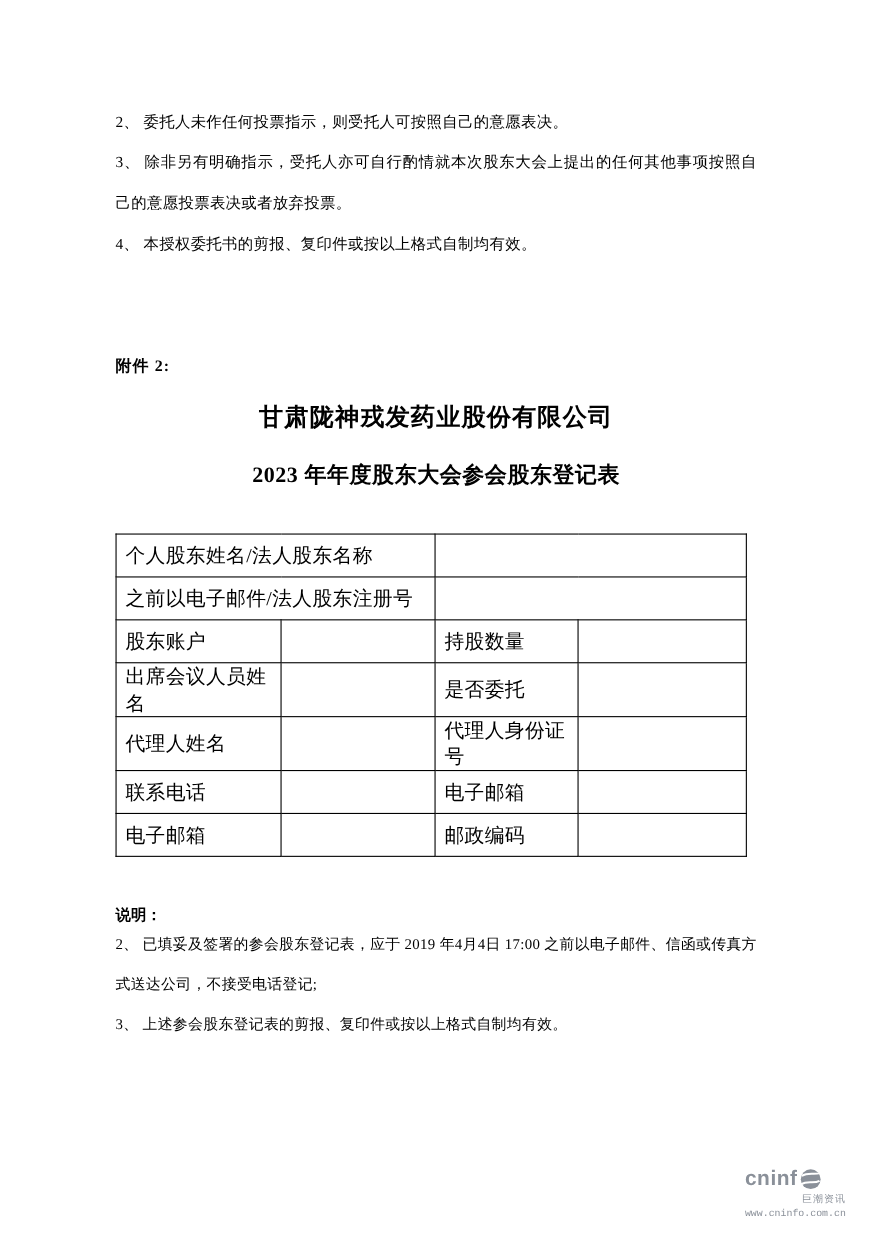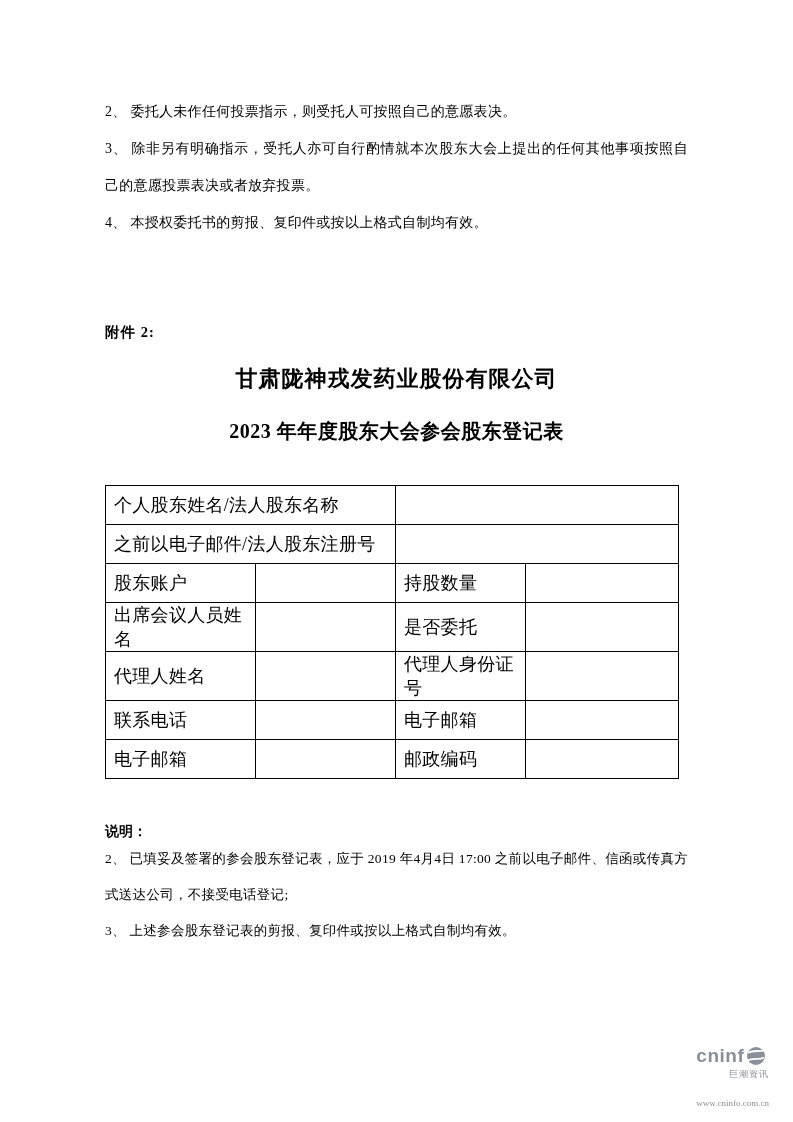--- a/index.html
+++ b/index.html
@@ -87,23 +87,23 @@
     font-weight: bold;
     letter-spacing: 0.5px;
     color: #8a9099;
   }
   .footer .brand {
     font-size: 9px;
     margin-top: 1px;
     letter-spacing: 1px;
   }
   .footer .url {
-    font-family: Liberation Serif, serif;
+    font-family: Liberation Mono, monospace;
     font-size: 9px;
-    margin-top: 17px;
+    margin-top: 1px;
     text-align: center;
   }
 </style>
 </head>
 <body>
 
 <div class="page">
   <div class="content">
 
     <p class="note">2、  委托人未作任何投票指示，则受托人可按照自己的意愿表决。</p>

